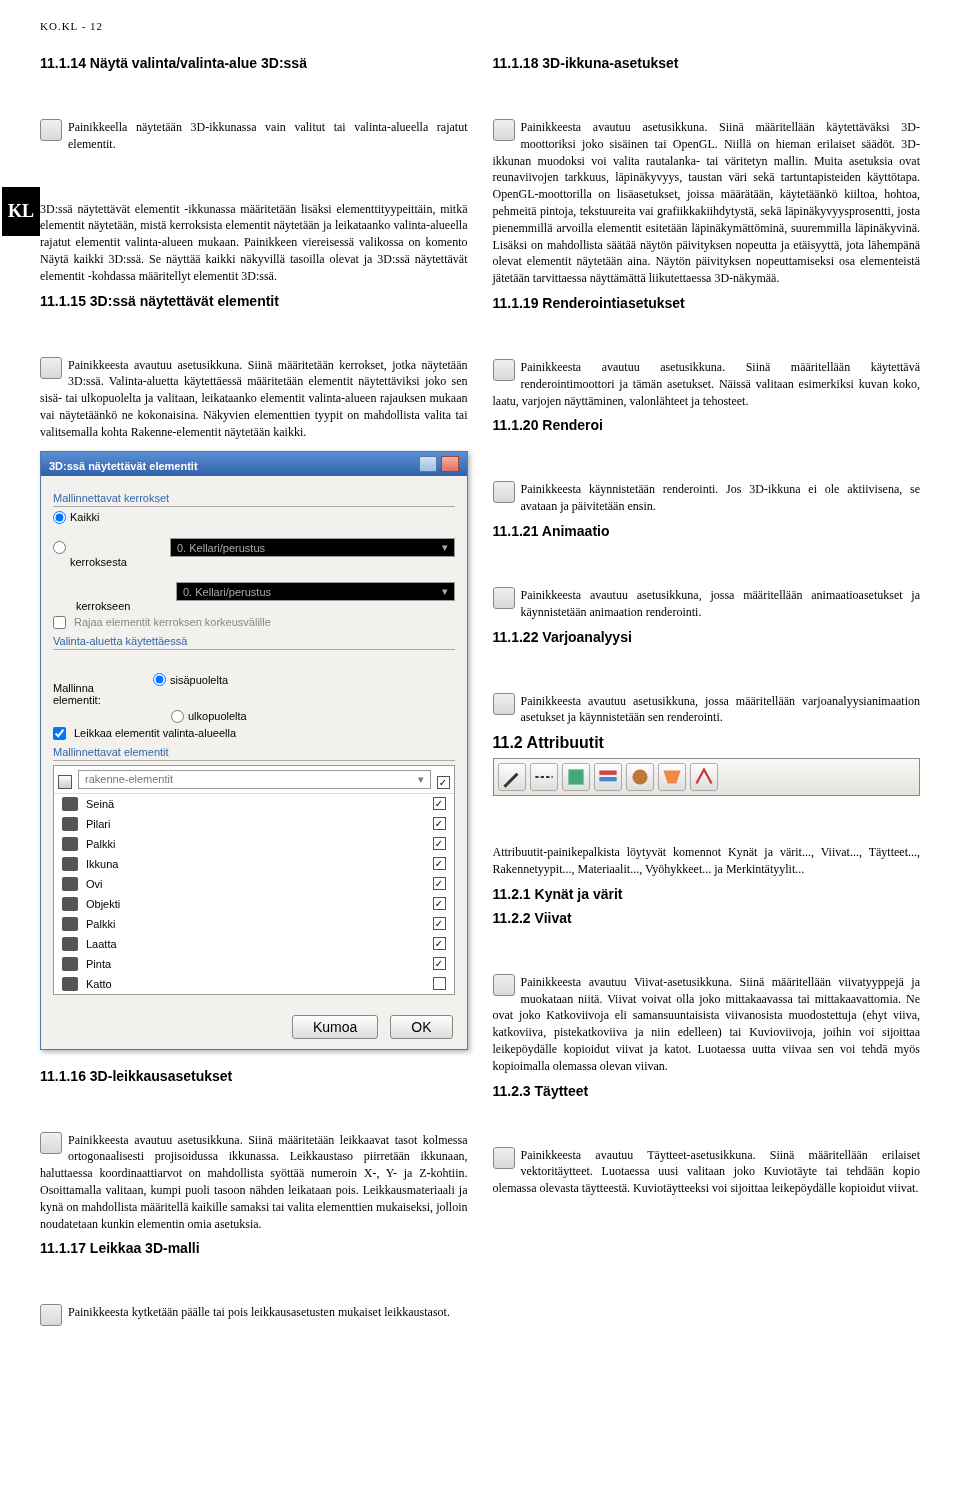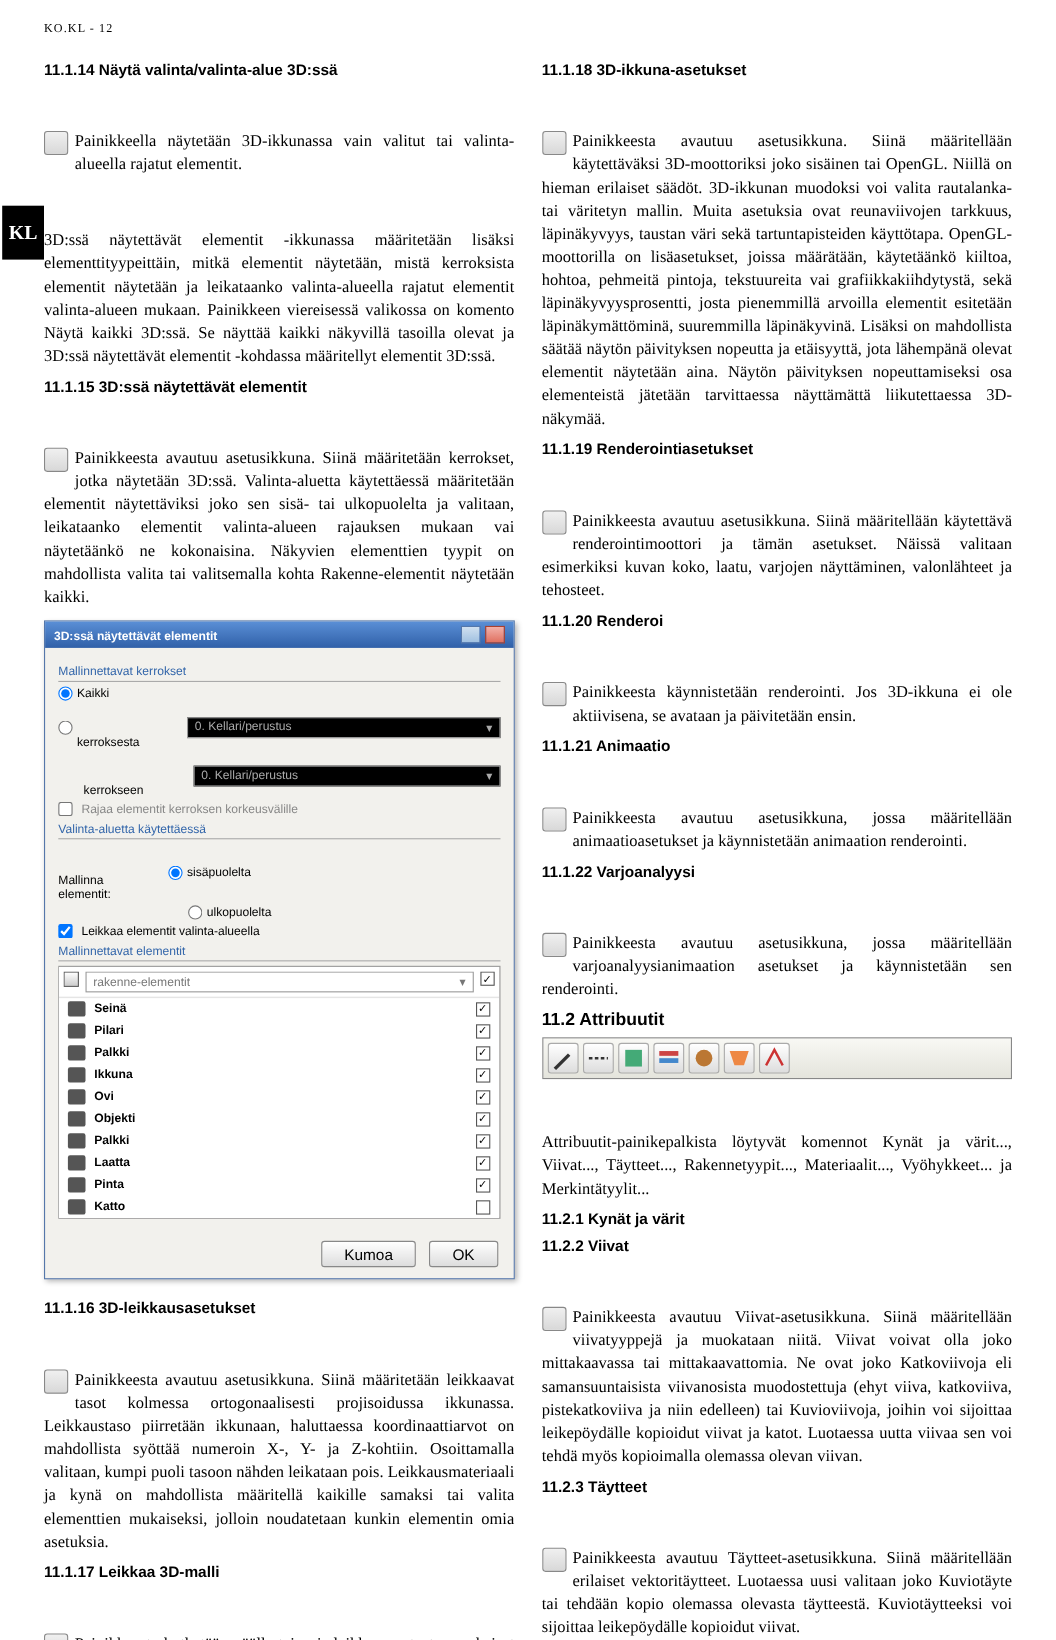--- a/index.html
+++ b/index.html
@@ -2,40 +2,40 @@
 <html><head>
 <meta charset="utf-8">
 <style>
   * { margin: 0; padding: 0; box-sizing: border-box; }
   body { font-family: Georgia, 'Times New Roman', serif; background: #fff; width: 960px; margin: 0 auto; padding: 20px 40px; color: #000; }
   .page-header { font-size: 11px; margin-bottom: 15px; letter-spacing: 1px; }
   .columns { display: flex; gap: 25px; position: relative; }
   .col { width: 50%; }
   .side-tab { position: absolute; left: -38px; top: 140px; background: #000; color: #fff; font-weight: bold; font-size: 18px; padding: 14px 6px; writing-mode: horizontal-tb; }
   h3.section-title { font-size: 14px; font-weight: bold; margin-bottom: 6px; margin-top: 8px; font-family: Arial, sans-serif; }
-  p { font-size: 15px; line-height: 1.4; text-align: justify; margin-bottom: 8px; margin-top: 48px; }
+  p { font-size: 12px; line-height: 1.4; text-align: justify; margin-bottom: 8px; margin-top: 48px; }
   .with-icon { position: relative; }
   .doc-icon { display: inline-block; width: 22px; height: 22px; border: 1px solid #888; background: linear-gradient(#f0f0f0,#d8d8d8); vertical-align: top; margin-right: 6px; float: left; border-radius: 3px; }
   
   .dialog { border: 1px solid #5577aa; background: #f2f1ed; font-family: Tahoma, Arial, sans-serif; font-size: 11px; width: 100%; margin: 10px 0 18px; box-shadow: 2px 2px 5px rgba(0,0,0,.3); }
   .dialog-titlebar { background: linear-gradient(#5a8fd6,#3060a8); color: #fff; font-weight: bold; padding: 4px 8px; display: flex; align-items: flex-end; justify-content: space-between; }
   .dialog-titlebar .close-x { display: flex; gap: 4px; }
   .dialog-titlebar .btn-help, .dialog-titlebar .btn-close { width: 18px; height: 16px; background: linear-gradient(#f2b0a8,#e07060); border: 1px solid #aa4030; }
   .dialog-titlebar .btn-help { background: linear-gradient(#d0e0f0,#a0c0e0); border-color: #5577aa; }
   .dialog-body { padding: 10px 12px; }
   .group-label { color: #3366aa; font-size: 11px; margin: 6px 0 4px; border-bottom: 1px solid #aaa; padding-bottom: 2px; }
   .radio-row, .combo-row { display: flex; align-items: center; gap: 10px; margin: 4px 0; }
   .combo { border: 1px solid #999; background: #fff; padding: 2px 6px; flex: 1; color: #777; font-size: 11px; display: flex; justify-content: space-between; align-items: center; }
   .combo.disabled { background: #000000; color: #aaa; }
   .chk-row { display: flex; align-items: center; gap: 8px; margin: 4px 0; color: #888; }
   .element-list { border: 1px solid #999; background: #fff; margin-top: 4px; max-height: 230px; overflow: auto; }
-  .el-top { display: flex; align-items: flex-start; gap: 6px; padding: 4px; border-bottom: 1px solid #ddd; }
+  .el-top { display: flex; align-items: flex-end; gap: 6px; padding: 4px; border-bottom: 1px solid #ddd; }
   .el-top .combo { flex: 1; }
   .el-item { display: flex; align-items: center; justify-content: space-between; padding: 3px 8px; }
-  .el-item .lbl { display: flex; align-items: center; gap: 8px; font-weight: bold; }
+  .el-item .lbl { display: flex; align-items: center; gap: 8px; }
   .el-icon { width: 16px; height: 14px; background: #555; display: inline-block; border-radius: 2px; }
   .chk { width: 13px; height: 13px; border: 1px solid #555; background: #fff; display: inline-flex; align-items: center; justify-content: center; font-size: 10px; }
   .dialog-footer { display: flex; justify-content: flex-end; gap: 12px; padding: 10px 14px; }
   .dialog-btn { border: 1px solid #888; background: linear-gradient(#fff,#ddd); padding: 3px 20px; font-size: 14px; border-radius: 3px; }
   
   .attr-toolbar { border: 1px solid #888; background: linear-gradient(#f8f8f4,#e4e4dc); padding: 4px; display: flex; gap: 4px; margin: 6px 0 12px; }
   .attr-toolbar .tb { width: 28px; height: 28px; border: 1px solid #aaa; background: linear-gradient(#fff,#ddd); border-radius: 3px; display: flex; align-items: center; justify-content: center; }
   input[type=radio], input[type=checkbox] { margin: 0; }
   .radio-col-label { width: 90px; display: inline-block; margin-top: 28px; }
   .radio-opt { display: inline-flex; align-items: center; gap: 4px; }

